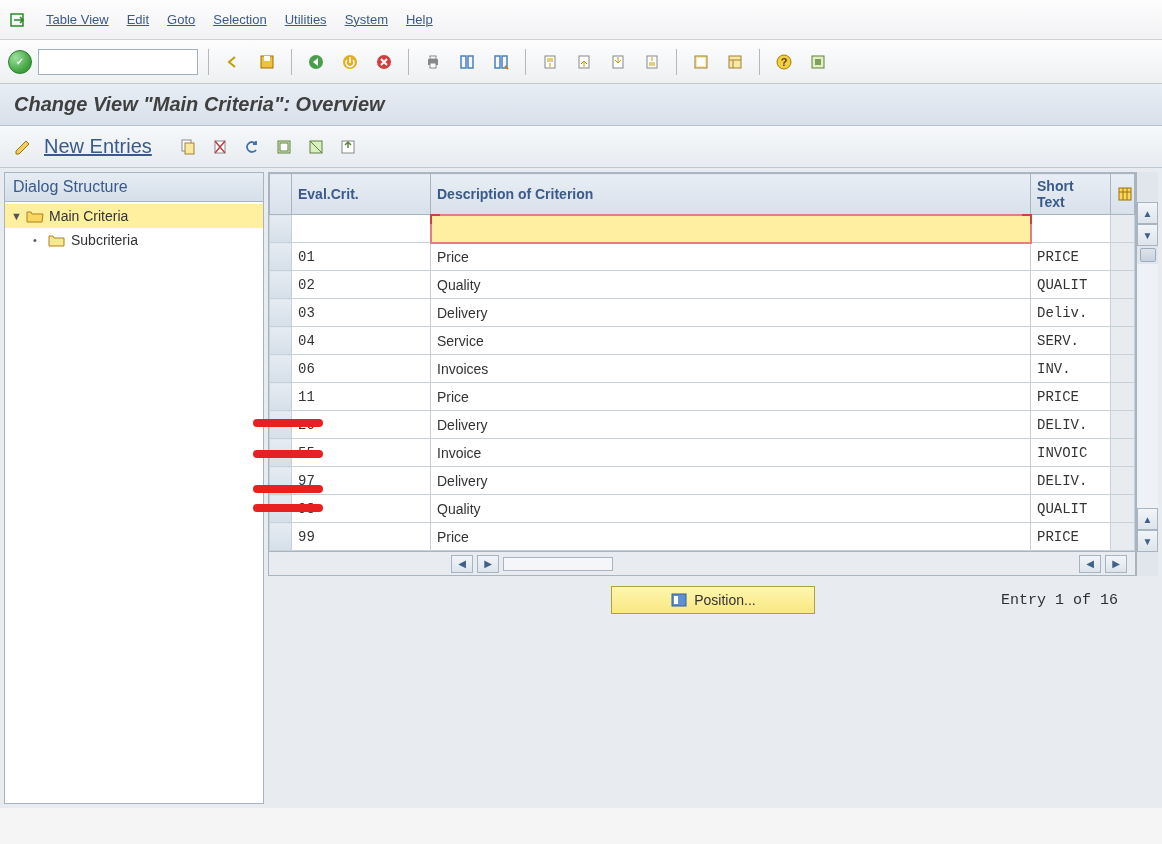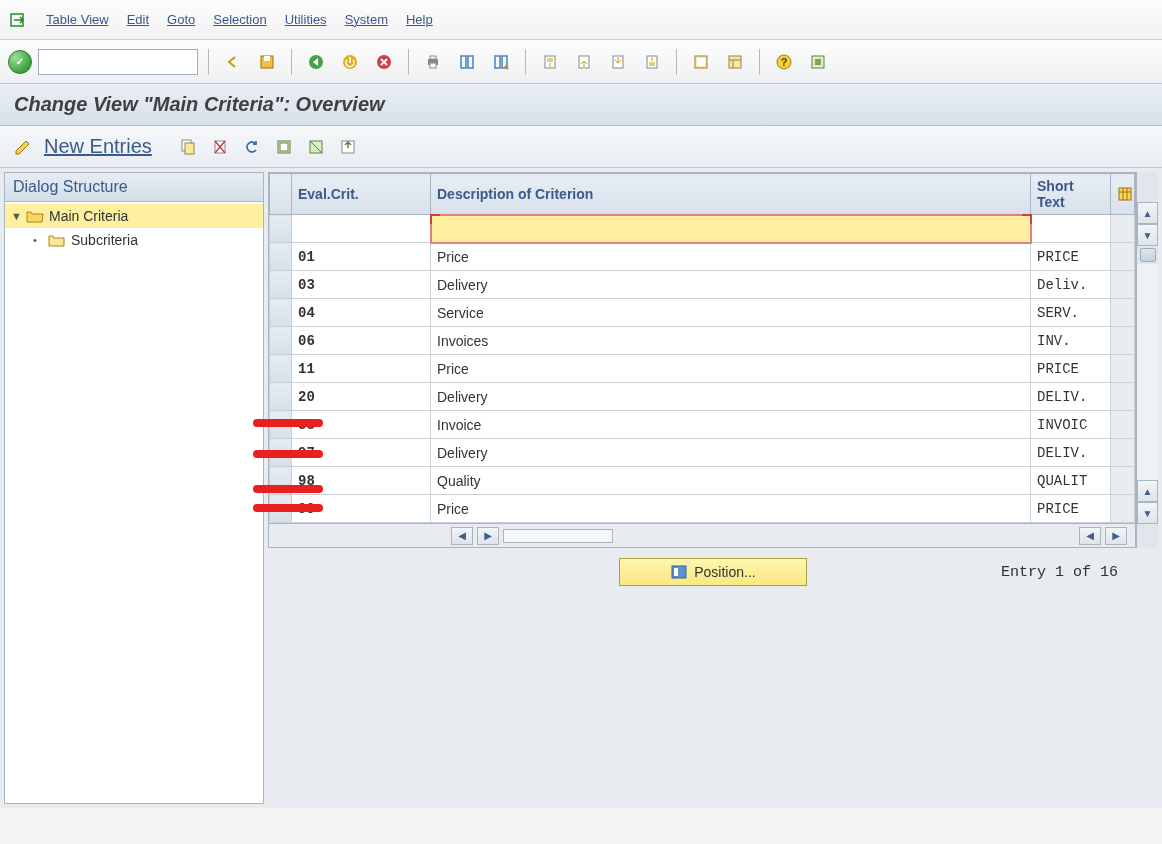--- a/index.html
+++ b/index.html
@@ -37,21 +37,21 @@
 .tree-expander { width: 14px; font-size: 11px; color: #555; }
 .tree-folder { width: 20px; height: 16px; margin-right: 4px; display: inline-flex; align-items: center; justify-content: center; }
 
 
 .table-panel { flex: 1; margin: 4px 4px 4px 0; position: relative; }
 .table-wrap { border: 1px solid #a8b4c0; background: #fff; position: relative; }
 table { border-collapse: collapse; width: 100%; }
 th { background: linear-gradient(#e8eef5, #d8e0ea); border: 1px solid #a8b4c0; padding: 4px 6px; text-align: left; font-weight: bold; font-size: 14px; color: #3a5a8a; height: 28px; }
 td { border: 1px solid #c8d0d8; padding: 3px 6px; font-size: 14px; height: 28px; background: #fff; }
 td.rowsel { background: linear-gradient(#e6ecf3, #d5dfe9); width: 22px; min-width: 22px; max-width: 22px; cursor: pointer; }
-td.code { font-family: "Courier New", monospace; width: 139px; font-weight: bold; }
+td.code { font-family: "Courier New", monospace; width: 139px; }
 td.short { font-family: "Courier New", monospace; width: 80px; }
 td.desc { }
 th.corner { width: 22px; min-width: 22px; max-width: 22px; }
 th.cfg { width: 24px; min-width: 24px; max-width: 24px; text-align: center; }
 .highlighted-cell { background: #ffefa0 !important; border: 2px solid #e08080 !important; position: relative; }
 .highlighted-cell::before, .highlighted-cell::after { content:''; position:absolute; width:8px; height:8px; border:2px solid #d04040; }
 .highlighted-cell::before { top:-2px; left:-2px; border-right:none; border-bottom:none; }
 .highlighted-cell::after { top:-2px; right:-2px; border-left:none; border-bottom:none; }
 
 
@@ -62,21 +62,21 @@
 
 .hscroll { height: 24px; display: flex; align-items: center; border-top: 1px solid #a8b4c0; background: #e8ecf0; padding: 0 8px; gap: 4px; }
 .hscroll .arrow { width: 22px; height: 18px; border: 1px solid #a8b4c0; background: linear-gradient(#f2f5f8,#dde4eb); display: flex; align-items: center; justify-content: center; cursor: pointer; font-size: 10px; color: #40608a; }
 .hscroll .track { flex: 0 0 110px; height: 14px; border: 1px solid #a8b4c0; background: #f4f6f9; }
 
 
 .redmark { position: absolute; width: 70px; height: 8px; background: #e82020; border-radius: 4px; pointer-events: none; z-index: 5; }
 
 
 .bottom { display: flex; align-items: center; justify-content: center; padding: 10px 0; position: relative; }
-.position-btn { width: 188px; height: 28px; background: linear-gradient(#fff6b0,#f8e880); border: 1px solid #b0a040; display: flex; align-items: center; justify-content: center; font-size: 14px; cursor: pointer; gap: 6px; }
+.position-btn { width: 204px; height: 28px; background: linear-gradient(#fff6b0,#f8e880); border: 1px solid #b0a040; display: flex; align-items: center; justify-content: center; font-size: 14px; cursor: pointer; gap: 6px; }
 .entry-status { position: absolute; right: 40px; font-family: "Courier New", monospace; font-size: 15px; color: #303030; }
 
 
 .watermark { position: absolute; right: 20px; bottom: 40px; font-size: 28px; color: rgba(180,180,180,0.55); font-family: "Microsoft YaHei", sans-serif; pointer-events: none; }
 
 
 svg { display: block; }
 </style>
 </head>
 <body>
@@ -308,20 +308,27 @@
               </tr>
               <tr>
                 <td class="rowsel"></td>
                 <td class="code">01</td>
                 <td class="desc">Price</td>
                 <td class="short">PRICE</td>
                 <td class="cfg" style="background: rgb(232, 236, 240);"></td>
               </tr>
               <tr>
                 <td class="rowsel"></td>
+                <td class="code">02</td>
+                <td class="desc">Quality</td>
+                <td class="short">QUALIT</td>
+                <td class="cfg" style="background: rgb(232, 236, 240);"></td>
+              </tr>
+              <tr>
+                <td class="rowsel"></td>
                 <td class="code">03</td>
                 <td class="desc">Delivery</td>
                 <td class="short">Deliv.</td>
                 <td class="cfg" style="background: rgb(232, 236, 240);"></td>
               </tr>
               <tr>
                 <td class="rowsel"></td>
                 <td class="code">04</td>
                 <td class="desc">Service</td>
                 <td class="short">SERV.</td>

